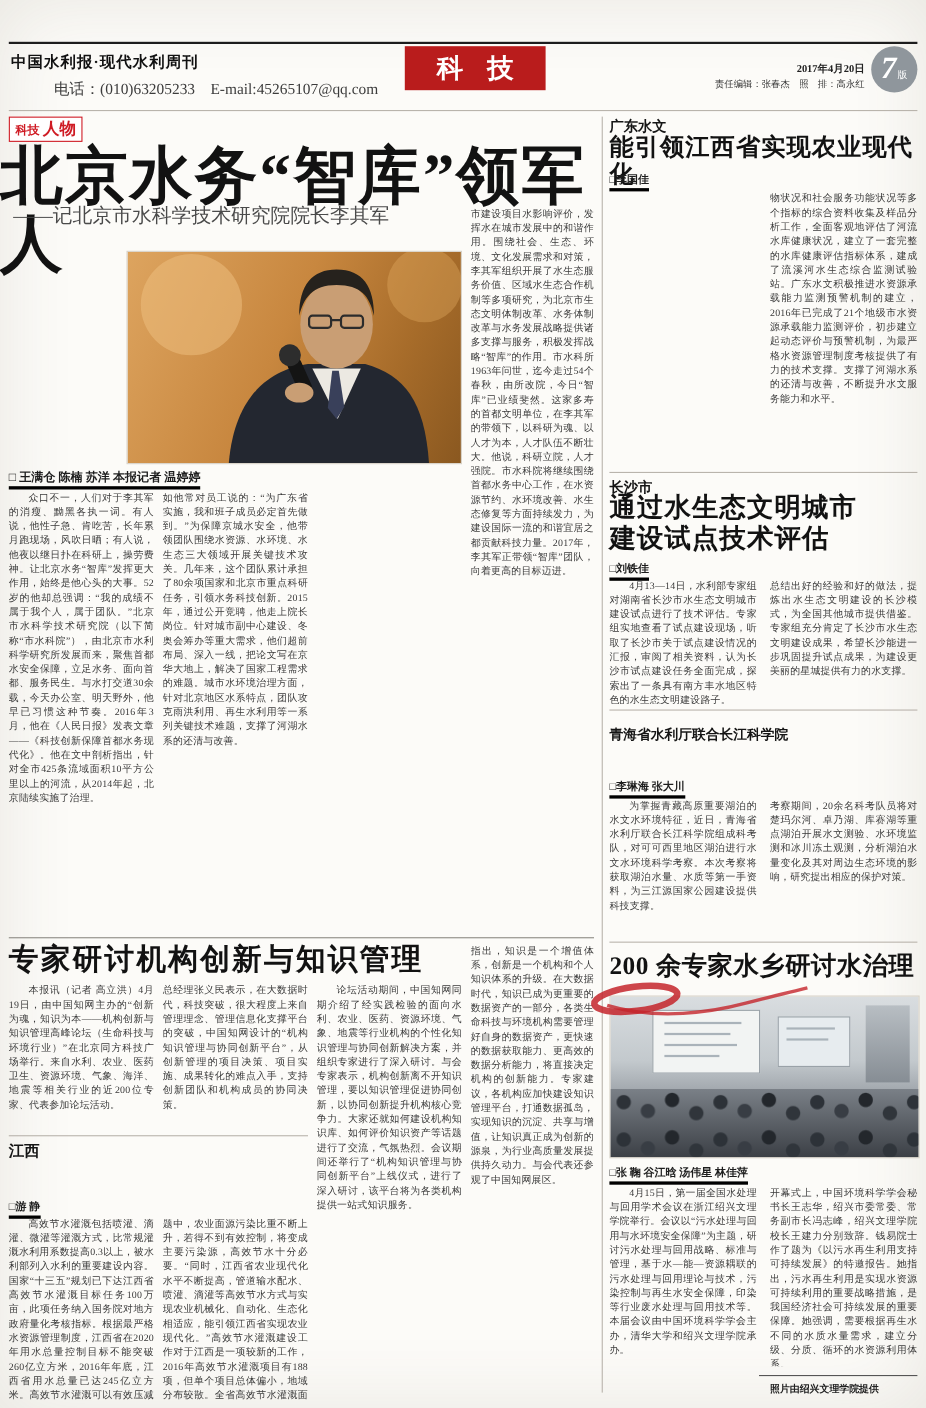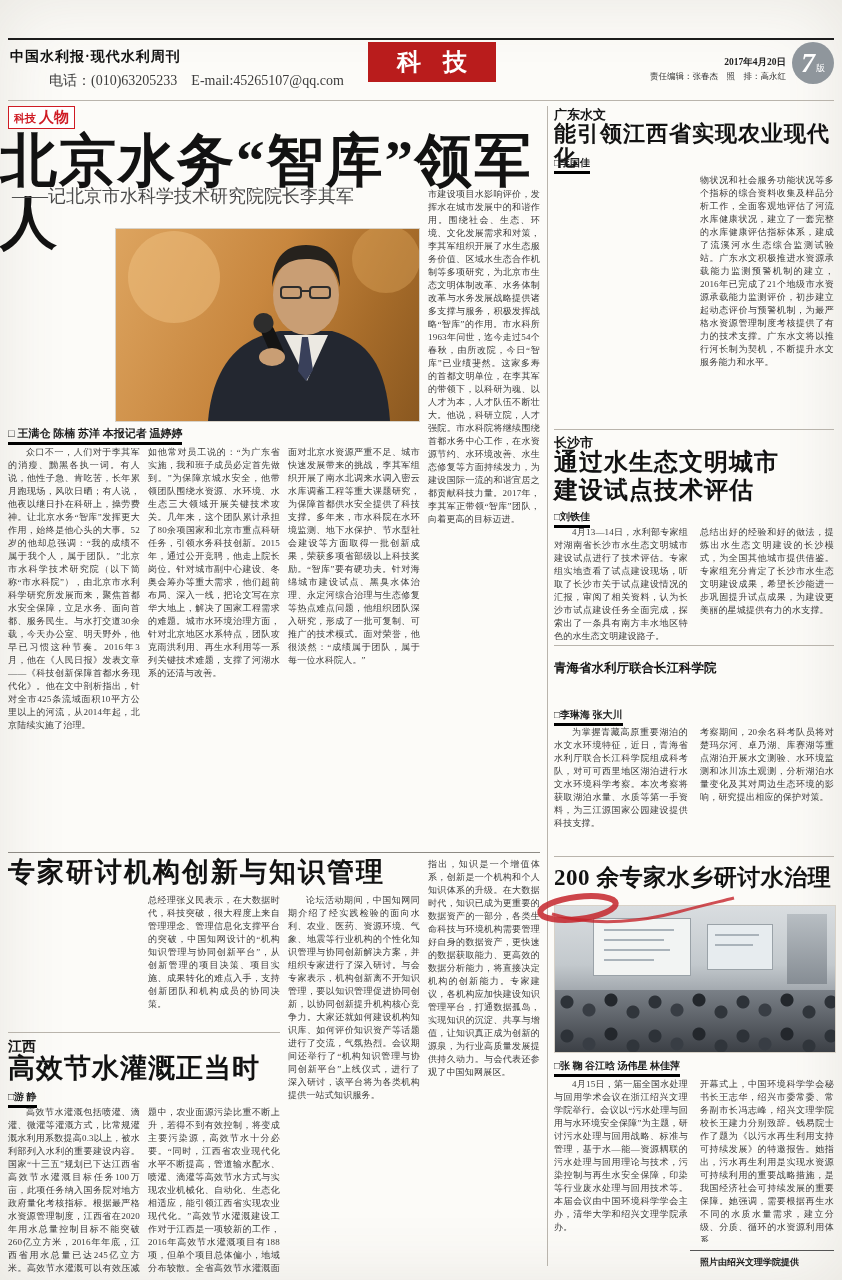--- a/index.html
+++ b/index.html
@@ -111,43 +111,42 @@
       <ellipse cx="156" cy="128" rx="13" ry="9" fill="#c99e74"></ellipse>
     </svg>
   </div>
 
   <div class="col noindent" style="left:428px;top:188px;width:112px;height:660px;">市建设项目水影响评价，发挥水在城市发展中的和谐作用。围绕社会、生态、环境、文化发展需求和对策，李其军组织开展了水生态服务价值、区域水生态合作机制等多项研究，为北京市生态文明体制改革、水务体制改革与水务发展战略提供诸多支撑与服务，积极发挥战略“智库”的作用。市水科所1963年问世，迄今走过54个春秋，由所改院，今日“智库”已业绩斐然。这家多寿的首都文明单位，在李其军的带领下，以科研为魂、以人才为本，人才队伍不断壮大。他说，科研立院，人才强院。市水科院将继续围绕首都水务中心工作，在水资源节约、水环境改善、水生态修复等方面持续发力，为建设国际一流的和谐宜居之都贡献科技力量。2017年，李其军正带领“智库”团队，向着更高的目标迈进。</div>
 
   <div class="byline" style="left:8px;top:426px;font-size:11px;">□ 王满仓 陈楠 苏洋 本报记者 温婷婷</div>
 
   <div class="col indent" style="left:8px;top:446px;width:132px;height:402px;">众口不一，人们对于李其军的消瘦、黝黑各执一词。有人说，他性子急、肯吃苦，长年累月跑现场，风吹日晒；有人说，他夜以继日扑在科研上，操劳费神。让北京水务“智库”发挥更大作用，始终是他心头的大事。52岁的他却总强调：“我的成绩不属于我个人，属于团队。”北京市水科学技术研究院（以下简称“市水科院”），由北京市水利科学研究所发展而来，聚焦首都水安全保障，立足水务、面向首都、服务民生。与水打交道30余载，今天办公室、明天野外，他早已习惯这种节奏。2016年3月，他在《人民日报》发表文章——《科技创新保障首都水务现代化》。他在文中剖析指出，针对全市425条流域面积10平方公里以上的河流，从2014年起，北京陆续实施了治理。</div>
   <div class="col noindent" style="left:148px;top:446px;width:132px;height:402px;">如他常对员工说的：“为广东省实施，我和班子成员必定首先做到。”为保障京城水安全，他带领团队围绕水资源、水环境、水生态三大领域开展关键技术攻关。几年来，这个团队累计承担了80余项国家和北京市重点科研任务，引领水务科技创新。2015年，通过公开竞聘，他走上院长岗位。针对城市副中心建设、冬奥会筹办等重大需求，他们超前布局、深入一线，把论文写在京华大地上，解决了国家工程需求的难题。城市水环境治理方面，针对北京地区水系特点，团队攻克雨洪利用、再生水利用等一系列关键技术难题，支撑了河湖水系的还清与改善。</div>
-  <div class="col noindent" style="left:288px;top:446px;width:132px;height:402px;">面对北京水资源严重不足、城市快速发展带来的挑战，李其军组织开展了南水北调来水调入密云水库调蓄工程等重大课题研究，为保障首都供水安全提供了科技支撑。多年来，市水科院在水环境监测、地下水保护、节水型社会建设等方面取得一批创新成果，荣获多项省部级以上科技奖励。“智库”要有硬功夫。针对海绵城市建设试点、黑臭水体治理、永定河综合治理与生态修复等热点难点问题，他组织团队深入研究，形成了一批可复制、可推广的技术模式。面对荣誉，他很淡然：“成绩属于团队，属于每一位水科院人。”</div>
 
   <div class="rule-light" style="left:8px;top:852px;width:532px;height:1px;background:#8d8a84;"></div>
 
   <div class="headline" style="left:8px;top:858px;width:414px;font-size:27px;letter-spacing:2px;">专家研讨机构创新与知识管理</div>
+  <div class="col indent" style="left:8px;top:894px;width:132px;height:136px;">本报讯（记者 高立洪）4月19日，由中国知网主办的“创新为魂，知识为本——机构创新与知识管理高峰论坛（生命科技与环境行业）”在北京同方科技广场举行。来自水利、农业、医药卫生、资源环境、气象、海洋、地震等相关行业的近200位专家、代表参加论坛活动。</div>
   <div class="col indent" style="left:288px;top:894px;width:132px;height:382px;">论坛活动期间，中国知网同期介绍了经实践检验的面向水利、农业、医药、资源环境、气象、地震等行业机构的个性化知识管理与协同创新解决方案，并组织专家进行了深入研讨。与会专家表示，机构创新离不开知识管理，要以知识管理促进协同创新，以协同创新提升机构核心竞争力。大家还就如何建设机构知识库、如何评价知识资产等话题进行了交流，气氛热烈。会议期间还举行了“机构知识管理与协同创新平台”上线仪式，进行了深入研讨，该平台将为各类机构提供一站式知识服务。</div>
   <div class="col noindent" style="left:148px;top:894px;width:132px;height:136px;">总经理张义民表示，在大数据时代，科技突破，很大程度上来自管理理念、管理信息化支撑平台的突破，中国知网设计的“机构知识管理与协同创新平台”，从创新管理的项目决策、项目实施、成果转化的难点入手，支持创新团队和机构成员的协同决策。</div>
   <div class="col noindent" style="left:428px;top:858px;width:112px;height:418px;">指出，知识是一个增值体系，创新是一个机构和个人知识体系的升级。在大数据时代，知识已成为更重要的数据资产的一部分，各类生命科技与环境机构需要管理好自身的数据资产，更快速的数据获取能力、更高效的数据分析能力，将直接决定机构的创新能力。专家建议，各机构应加快建设知识管理平台，打通数据孤岛，实现知识的沉淀、共享与增值，让知识真正成为创新的源泉，为行业高质量发展提供持久动力。与会代表还参观了中国知网展区。</div>
 
   <div class="rule-light" style="left:8px;top:1032px;width:272px;height:1px;"></div>
 
   <div class="kicker" style="left:8px;top:1038px;font-size:14px;">江西</div>
-  <div class="headline" style="left:8px;top:1054px;width:276px;font-size:27px;letter-spacing:1px;">高效节水灌溉正当时</div>
   <div class="byline" style="left:8px;top:1090px;">□游 静</div>
   <div class="col indent" style="left:8px;top:1106px;width:132px;height:170px;">高效节水灌溉包括喷灌、滴灌、微灌等灌溉方式，比常规灌溉水利用系数提高0.3以上，被水利部列入水利的重要建设内容。国家“十三五”规划已下达江西省高效节水灌溉目标任务100万亩，此项任务纳入国务院对地方政府量化考核指标。根据最严格水资源管理制度，江西省在2020年用水总量控制目标不能突破260亿立方米，2016年年底，江西省用水总量已达245亿立方米。高效节水灌溉可以有效压减农业用水总量，缓解用水矛盾。</div>
   <div class="col noindent" style="left:148px;top:1106px;width:132px;height:170px;">题中，农业面源污染比重不断上升，若得不到有效控制，将变成主要污染源，高效节水十分必要。“同时，江西省农业现代化水平不断提高，管道输水配水、喷灌、滴灌等高效节水方式与实现农业机械化、自动化、生态化相适应，能引领江西省实现农业现代化。”高效节水灌溉建设工作对于江西是一项较新的工作，2016年高效节水灌溉项目有188项，但单个项目总体偏小，地域分布较散。全省高效节水灌溉面积达13.56万亩，比重占72.36%。</div>
 
   <div class="rule-light" style="left:547px;top:106px;width:1px;height:1160px;"></div>
 
   <div class="kicker" style="left:554px;top:106px;font-size:13px;">广东水文</div>
   <div class="headline" style="left:554px;top:122px;width:280px;font-size:22px;letter-spacing:1px;">能引领江西省实现农业现代化</div>
   <div class="byline" style="left:554px;top:156px;">□李国佳</div>
-  <div class="col noindent" style="left:700px;top:174px;width:134px;height:250px;">物状况和社会服务功能状况等多个指标的综合资料收集及样品分析工作，全面客观地评估了河流水库健康状况，建立了一套完整的水库健康评估指标体系，建成了流溪河水生态综合监测试验站。广东水文积极推进水资源承载能力监测预警机制的建立，2016年已完成了21个地级市水资源承载能力监测评价，初步建立起动态评价与预警机制，为最严格水资源管理制度考核提供了有力的技术支撑。广东水文将以推行河长制为契机，不断提升水文服务能力和水平。</div>
+  <div class="col noindent" style="left:700px;top:174px;width:134px;height:250px;">物状况和社会服务功能状况等多个指标的综合资料收集及样品分析工作，全面客观地评估了河流水库健康状况，建立了一套完整的水库健康评估指标体系，建成了流溪河水生态综合监测试验站。广东水文积极推进水资源承载能力监测预警机制的建立，2016年已完成了21个地级市水资源承载能力监测评价，初步建立起动态评价与预警机制，为最严格水资源管理制度考核提供了有力的技术支撑。支撑了河湖水系的还清与改善，不断提升水文服务能力和水平。</div>
 
   <div class="rule-light" style="left:554px;top:429px;width:280px;height:1px;"></div>
 
   <div class="kicker" style="left:554px;top:434px;font-size:13px;">长沙市</div>
   <div class="headline" style="left:554px;top:478px;width:280px;font-size:24px;letter-spacing:1px;">建设试点技术评估</div>
   <div class="headline" style="left:554px;top:450px;width:280px;font-size:24px;letter-spacing:1px;">通过水生态文明城市</div>
   <div class="byline" style="left:554px;top:510px;">□刘铁佳</div>
   <div class="col indent" style="left:554px;top:526px;width:134px;height:114px;">4月13—14日，水利部专家组对湖南省长沙市水生态文明城市建设试点进行了技术评估。专家组实地查看了试点建设现场，听取了长沙市关于试点建设情况的汇报，审阅了相关资料，认为长沙市试点建设任务全面完成，探索出了一条具有南方丰水地区特色的水生态文明建设路子。</div>
   <div class="col noindent" style="left:700px;top:526px;width:134px;height:114px;">总结出好的经验和好的做法，提炼出水生态文明建设的长沙模式，为全国其他城市提供借鉴。专家组充分肯定了长沙市水生态文明建设成果，希望长沙能进一步巩固提升试点成果，为建设更美丽的星城提供有力的水支撑。</div>
 

